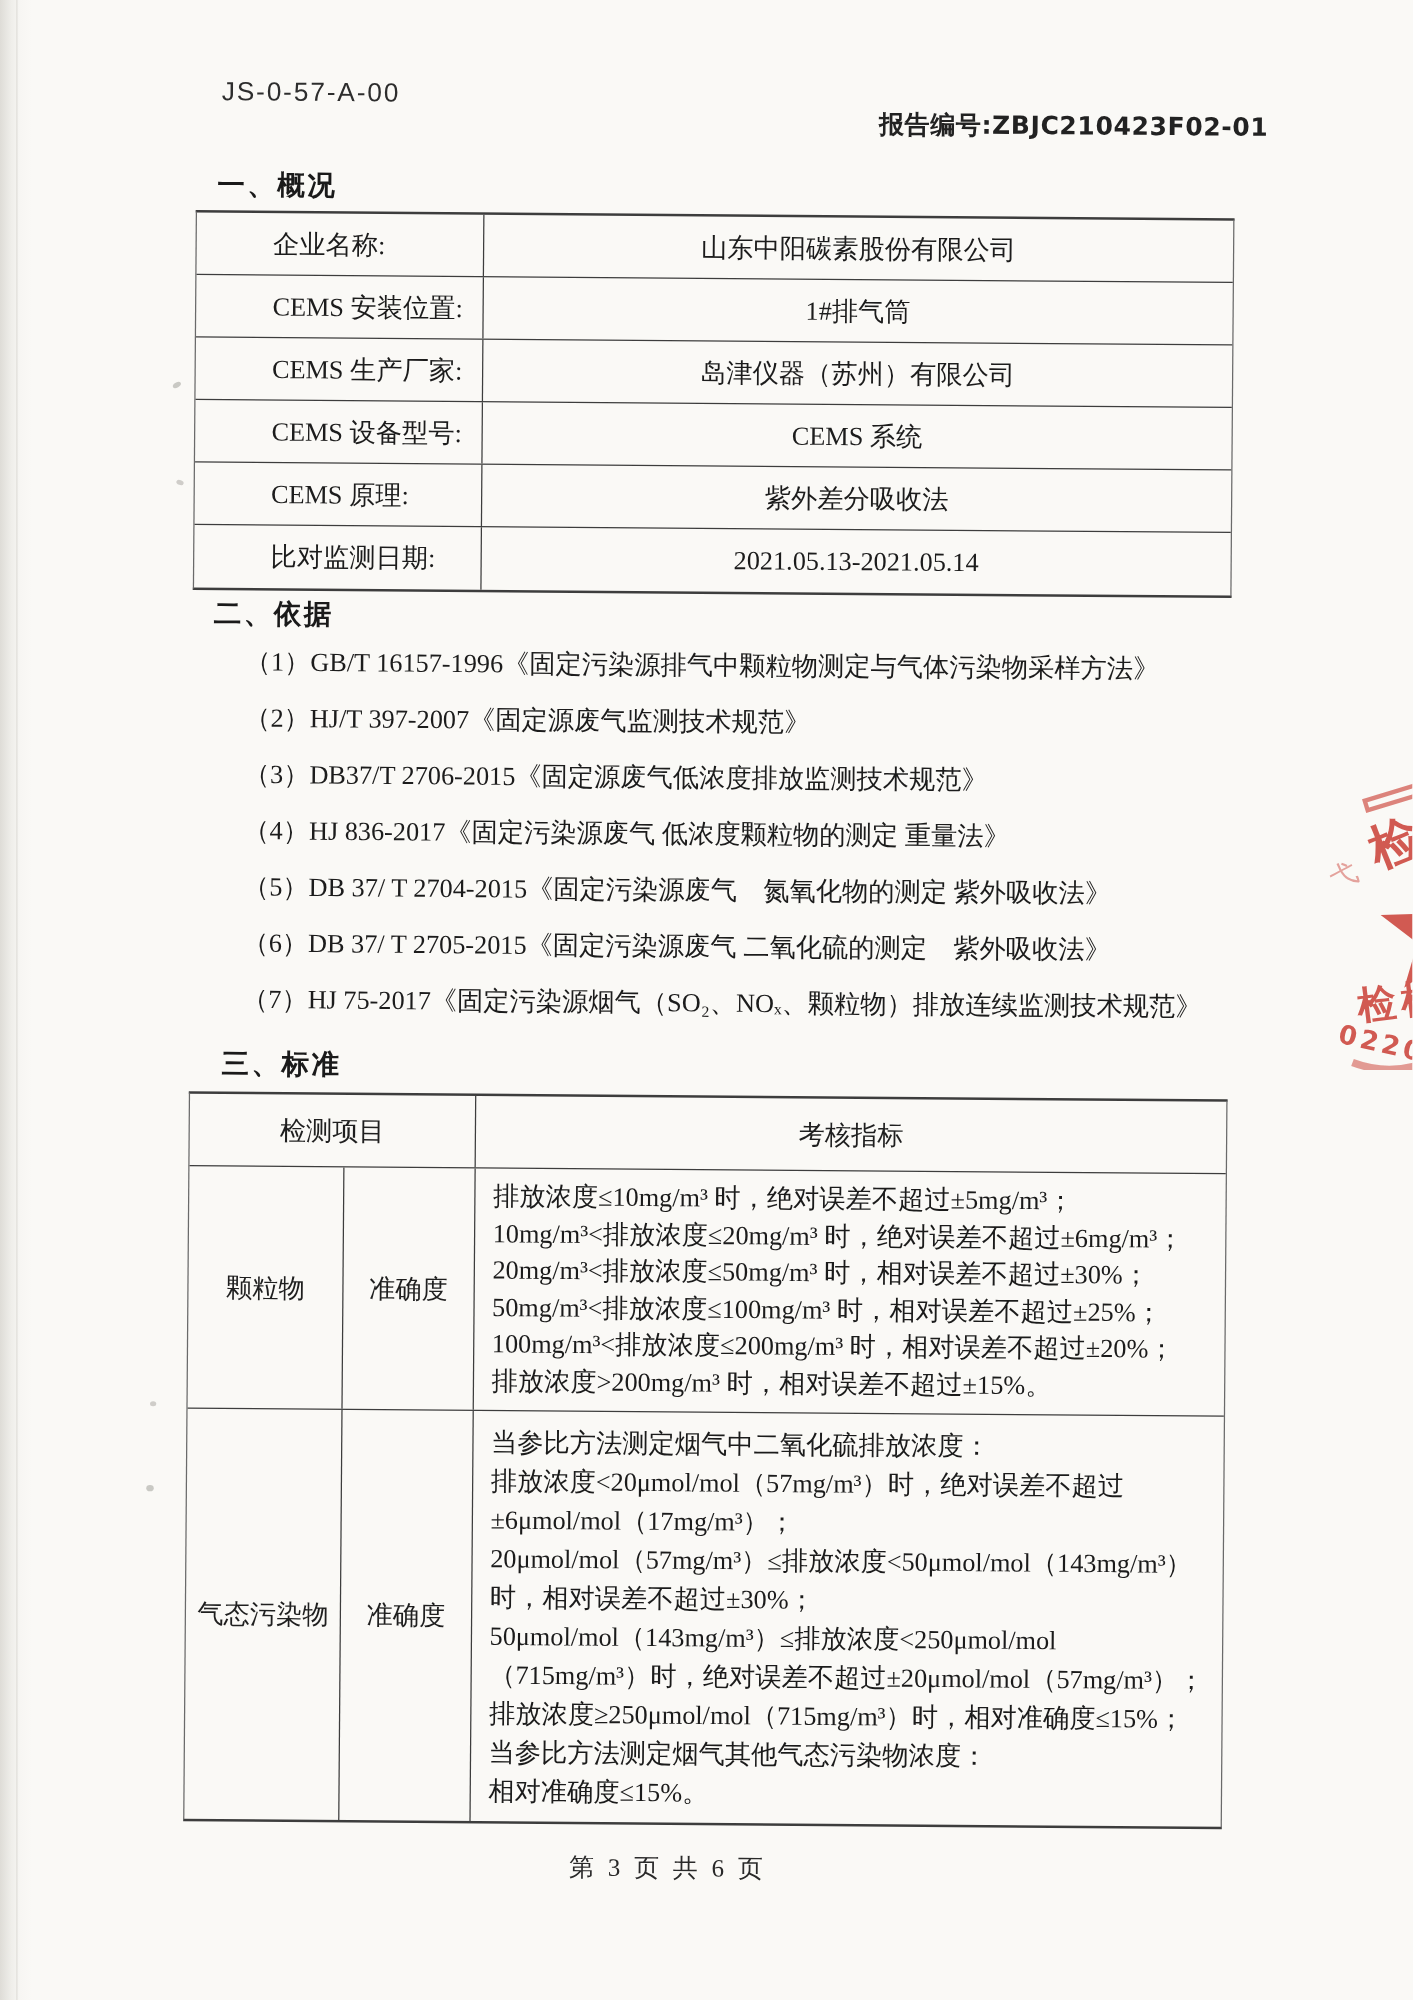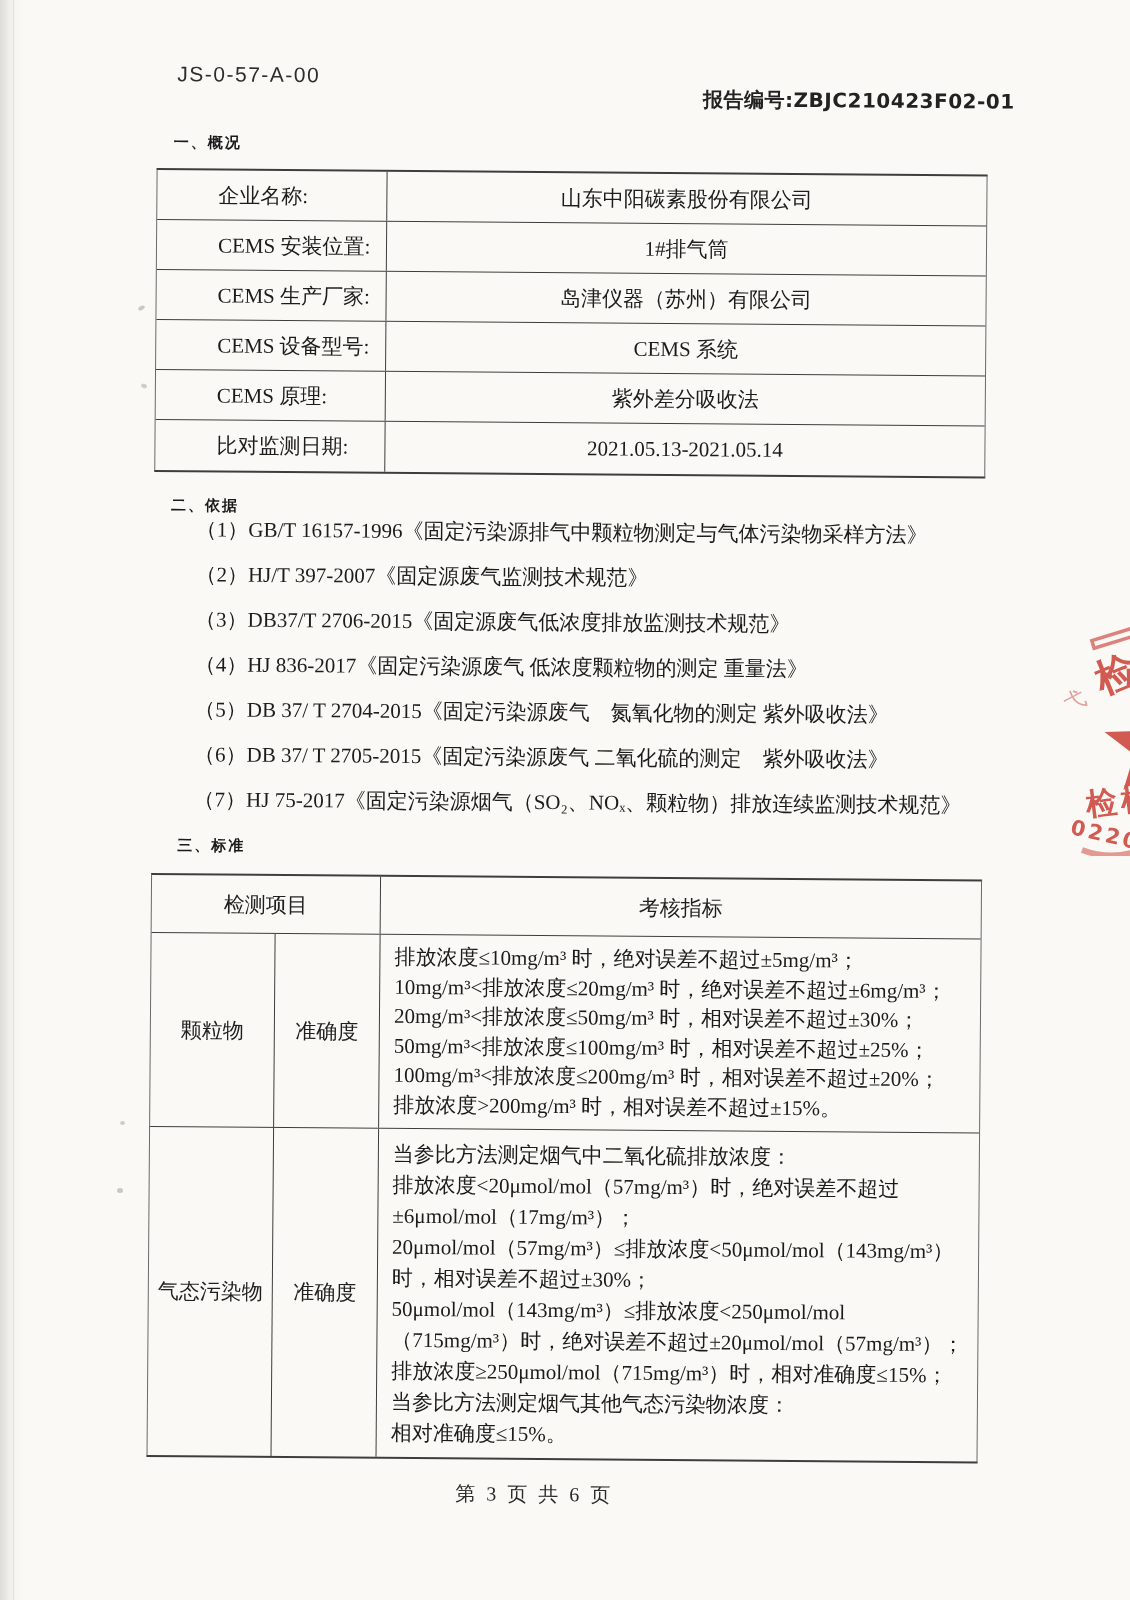--- a/index.html
+++ b/index.html
@@ -24,24 +24,24 @@
     font-family:"Liberation Sans","DejaVu Sans",sans-serif;
     font-size:21px;letter-spacing:1.5px;color:#2d2d2d;font-weight:500;
   }
   .report-no{
     left:703px;top:82px;
     font-family:"DejaVu Sans","Liberation Sans",sans-serif;
     font-size:20px;font-weight:bold;color:#222;letter-spacing:.5px;
   }
   .sec-title{
     font-family:"DejaVu Sans","Liberation Sans",sans-serif;
-    font-size:15px;font-weight:bold;color:#1a1a1a;letter-spacing:2px;
+    font-size:22px;font-weight:bold;color:#1a1a1a;letter-spacing:2px;
   }
   .s1-title{left:174px;top:133px;}
-  .s2-title{left:174px;top:496px;text-align:center;}
+  .s2-title{left:174px;top:476px;text-align:center;}
   .s3-title{left:183px;top:836px;}
 
   
   .t1{
     left:157px;top:168px;width:831px;box-sizing:border-box;
     border-top:2px solid #3d3d3d;border-bottom:2px solid #3d3d3d;
     border-left:1px solid #6a6a6a;border-right:1px solid #6a6a6a;
   }
   .t1-row{display:flex;height:50px;border-bottom:1.6px solid #3d3d3d;box-sizing:border-box;}
   .t1-row:last-child{border-bottom:none;}

